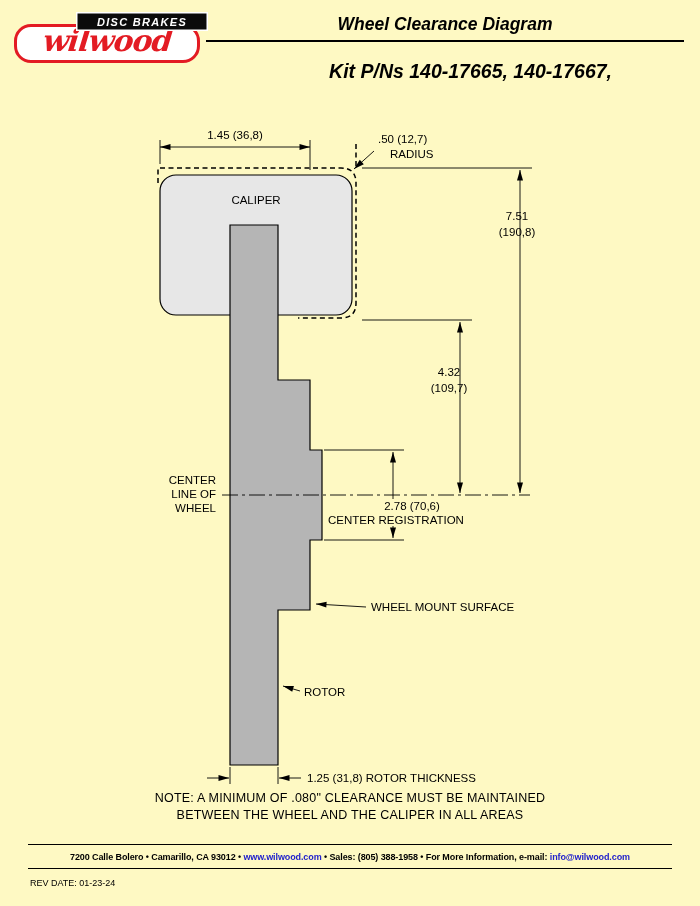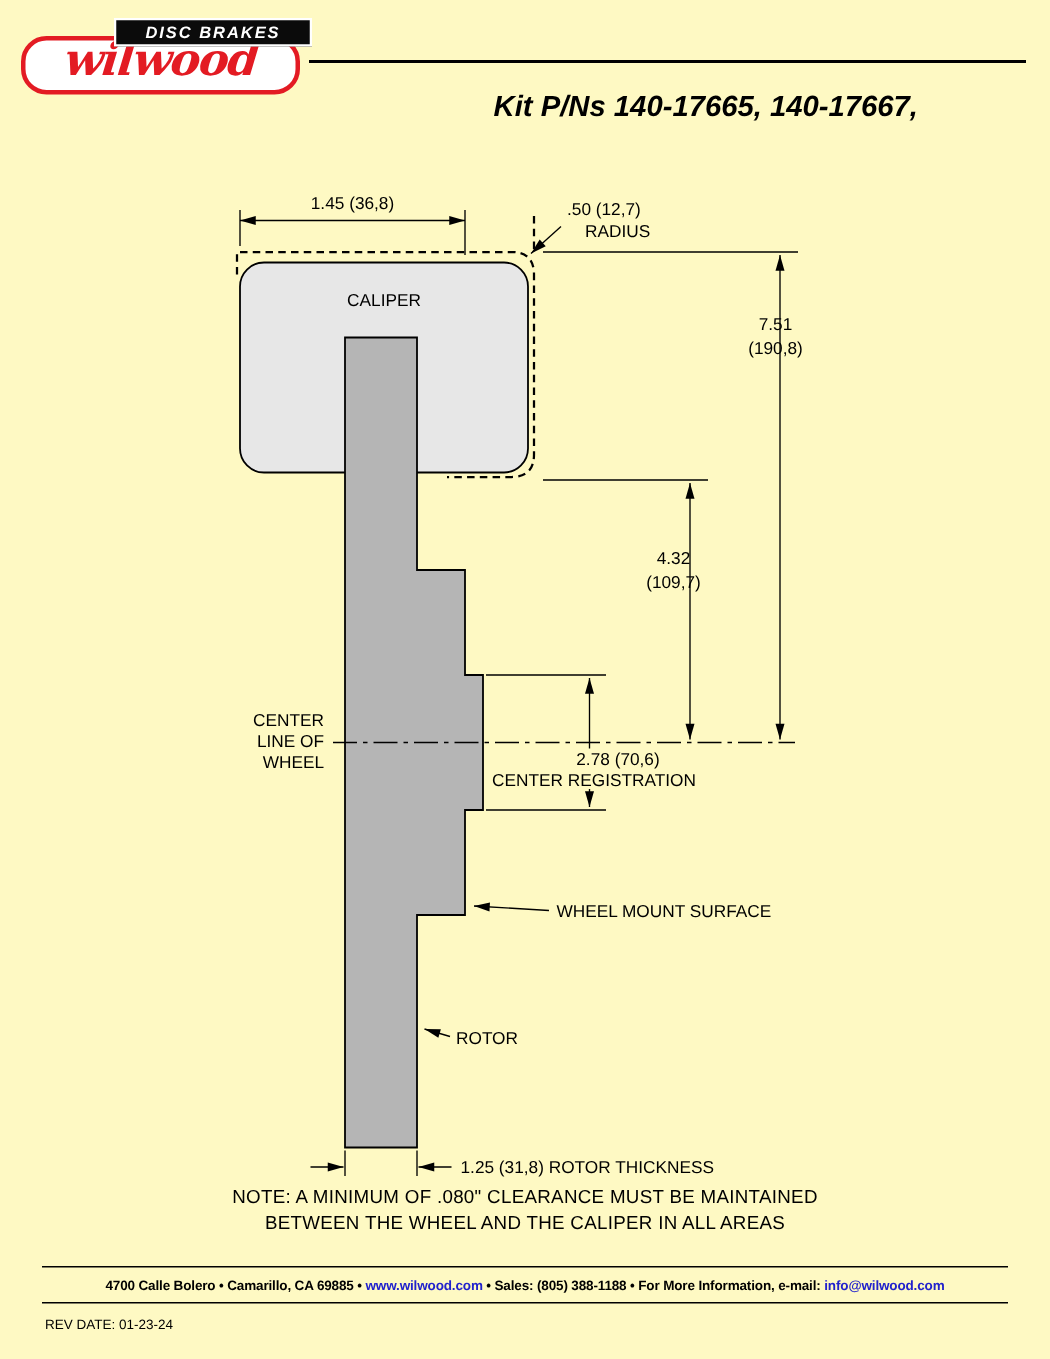--- a/index.html
+++ b/index.html
@@ -66,20 +66,21 @@
 
 <div class="page">
 
   <div class="logo">
     <div class="logo-banner">DISC BRAKES</div>
     <div class="logo-box">
       <span class="logo-script">wilwood</span>
     </div>
   </div>
 
+  <div class="title">Wheel Clearance Diagram</div>
   <div class="title-rule"></div>
 
   <div class="subtitle">
     <div>Kit P/Ns 140-17665, 140-17667,</div>
   </div>
 
   <svg class="diagram" viewBox="0 0 700 906">
     <defs>
       <marker id="arr" markerUnits="userSpaceOnUse" markerWidth="12" markerHeight="8" refX="11" refY="4" orient="auto-start-reverse">
         <path d="M0.5,1 L11,4 L0.5,7 Z" fill="#000"></path>
@@ -157,17 +158,17 @@
       <line x1="301" y1="778" x2="279" y2="778" class="dim-line" marker-end="url(#arr)"></line>
       <text x="307" y="782">1.25 (31,8) ROTOR THICKNESS</text>
     </g>
 
     <g>
       <text x="350" y="802" text-anchor="middle" class="note">NOTE: A MINIMUM OF .080" CLEARANCE MUST BE MAINTAINED</text>
       <text x="350" y="819" text-anchor="middle" class="note">BETWEEN THE WHEEL AND THE CALIPER IN ALL AREAS</text>
     </g>
   </svg>
 
-  <div class="footer-bar"><span>4700 Calle Bolero • Camarillo, CA 69885 • </span><a>www.wilwood.com</a><span> • Sales: (805) 388-1188 • For More Information, e-mail: </span><a>info@wilwood.com</a></div>
+  <div class="footer-bar"><span>7200 Calle Bolero • Camarillo, CA 93012 • </span><a>www.wilwood.com</a><span> • Sales: (805) 388-1958 • For More Information, e-mail: </span><a>info@wilwood.com</a></div>
 
   <div class="rev-date">REV DATE:  01-23-24</div>
 
 </div>
 
 </body></html>

